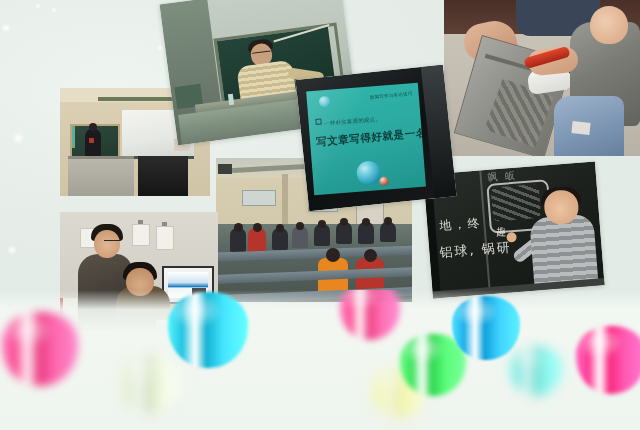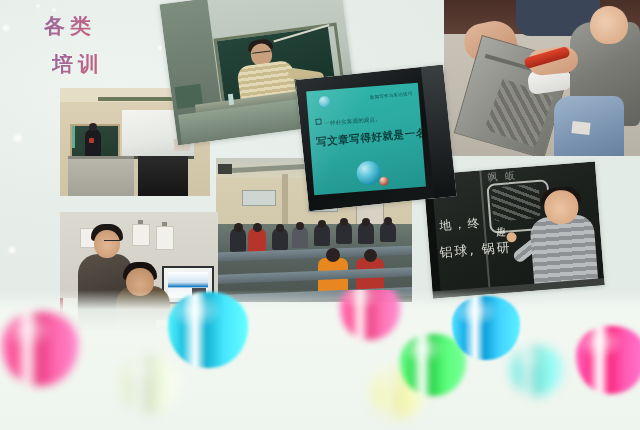--- a/index.html
+++ b/index.html
@@ -448,24 +448,20 @@
       <div class="spark" style="left: 66px; top: 176px; width: 8px; height: 8px;"></div>
       <div class="spark" style="left: 157px; top: 45px; width: 6px; height: 6px;"></div>
       <div class="spark" style="left: 201px; top: 5px; width: 10px; height: 10px;"></div>
       <div class="spark" style="left: 604px; top: 10px; width: 12px; height: 12px;"></div>
       <div class="spark" style="left: 622px; top: 92px; width: 8px; height: 8px;"></div>
       <div class="spark" style="left: 432px; top: 144px; width: 8px; height: 8px;"></div>
       <div class="spark" style="left: 7px; top: 245px; width: 10px; height: 10px;"></div>
       <div class="spark" style="left: 225px; top: 119px; width: 6px; height: 6px;"></div>
     </div>
 
-  <div class="title-block">
-    <div class="title-line">各类</div>
-    <div class="title-line second">培训</div>
-  </div>
 
   <div class="photo p1">
     <div class="inner">
       <div class="wall"></div>
       <div class="ceil"></div>
       <div class="beam"></div>
       <div class="board"></div>
       <div class="tube"></div>
       <div class="screen"></div>
       <div class="person"></div>

